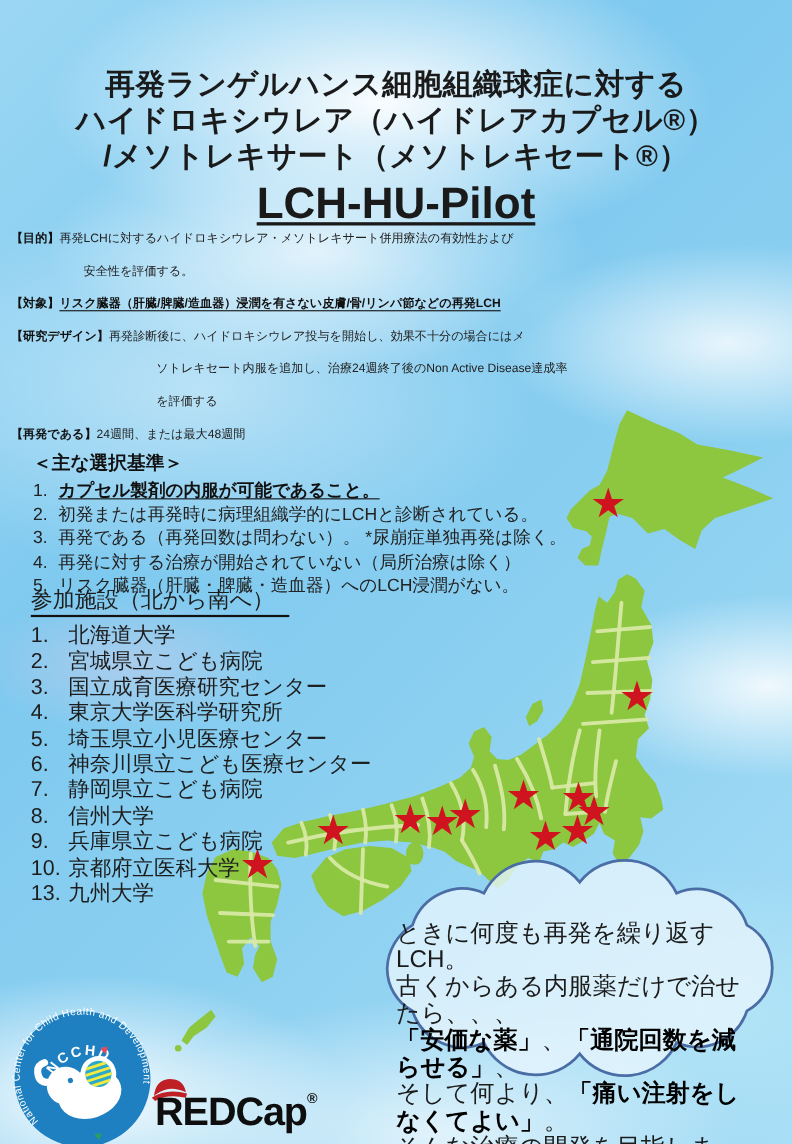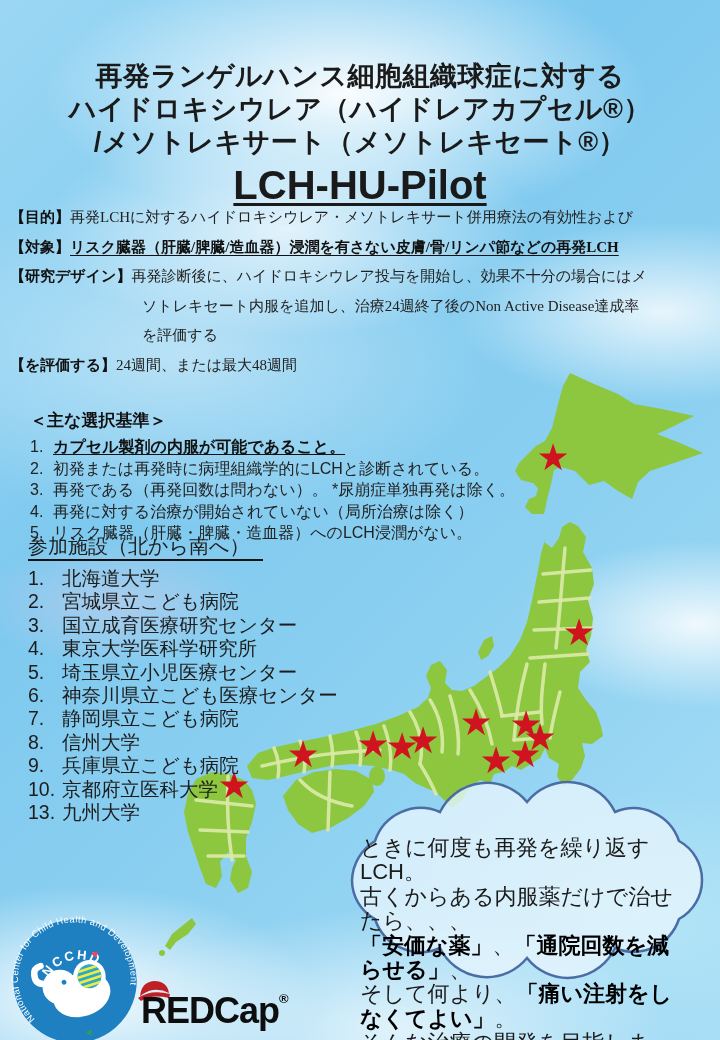--- a/index.html
+++ b/index.html
@@ -26,21 +26,21 @@
   svg{display:block;}
   .land{fill:var(--land);}
   .pref{fill:none; stroke:var(--landline); stroke-width:3.5; stroke-linecap:round; opacity:.95;}
   .map-star{position:absolute; transform:translate(-50%,-54%); font-size:37px; line-height:1; color:var(--star);}
 
   .title-block{position:absolute; top:28px; left:0; right:0; text-align:center;margin-top:32px;}
   .title-line{font-size:27px; font-weight:bold; line-height:33px; letter-spacing:.5px;}
   .study-id{font-size:40px; font-weight:bold; line-height:48px; margin-top:2px;
             text-decoration:underline; text-decoration-thickness:3px; text-underline-offset:4px;}
 
-  .sections{position:absolute; left:10px; top:203px; width:706px; font-size:15px; line-height:29.6px; color:#222;font-family:Liberation Serif, serif;}
+  .sections{position:absolute; left:10px; top:203px; width:706px; font-size:11px; line-height:29.6px; color:#222;}
   .sec-label{font-weight:bold; color:#111;}
   .indent-purpose{padding-left:66px;}
   .indent-design{padding-left:132px;}
   .u-bold{font-weight:bold; text-decoration:underline; text-underline-offset:3px; color:#111;text-align:right;}
 
   .criteria{position:absolute; left:30px; top:409px; font-size:16px; color:#222;}
   .crit-head{font-weight:bold; font-size:17px; line-height:24px; margin-bottom:3px; color:#111;}
   .crit-row{display:flex; line-height:21.6px;}
   .crit-num{width:23px; flex:none;}
   .crit-row.em .crit-text{font-weight:bold; text-decoration:underline; text-underline-offset:2px; color:#111;}
@@ -133,25 +133,26 @@
 
   <div class="title-block">
     <div class="title-line">再発ランゲルハンス細胞組織球症に対する</div>
     <div class="title-line">ハイドロキシウレア（ハイドレアカプセル®）</div>
     <div class="title-line">/メソトレキサート（メソトレキセート®）</div>
     <div class="study-id">LCH-HU-Pilot</div>
   </div>
 
   <div class="sections">
     <div><span class="sec-label">【目的】</span><span>再発LCHに対するハイドロキシウレア・メソトレキサート併用療法の有効性および</span></div>
+    <div class="indent-purpose">安全性を評価する。</div>
     <div><span class="sec-label">【対象】</span><span class="u-bold">リスク臓器（肝臓/脾臓/造血器）浸潤を有さない皮膚/骨/リンパ節などの再発LCH</span></div>
     <div><span class="sec-label">【研究デザイン】</span><span>再発診断後に、ハイドロキシウレア投与を開始し、効果不十分の場合にはメ</span></div>
     <div class="indent-design">ソトレキセート内服を追加し、治療24週終了後のNon Active Disease達成率</div>
     <div class="indent-design">を評価する</div>
-    <div><span class="sec-label">【を評価する】</span><span>24週間、または最大48週間</span></div>
+    <div><span class="sec-label">【再発である】</span><span>24週間、または最大48週間</span></div>
   </div>
 
   <div class="criteria">
     <div class="crit-head">＜主な選択基準＞</div>
     <div class="crit-row em">
         <span class="crit-num">1.</span>
         <span class="crit-text">カプセル製剤の内服が可能であること。</span>
       </div>
     <div class="crit-row">
         <span class="crit-num">2.</span>

